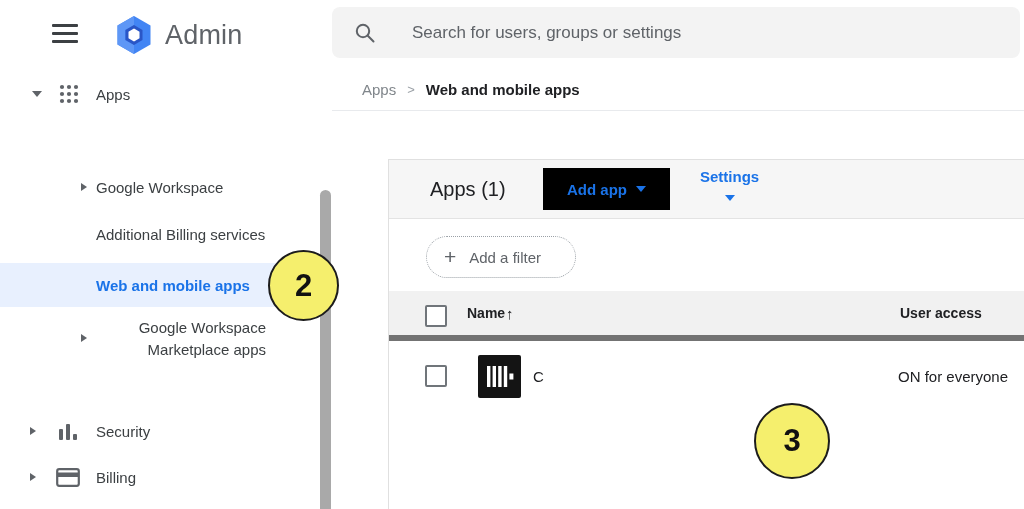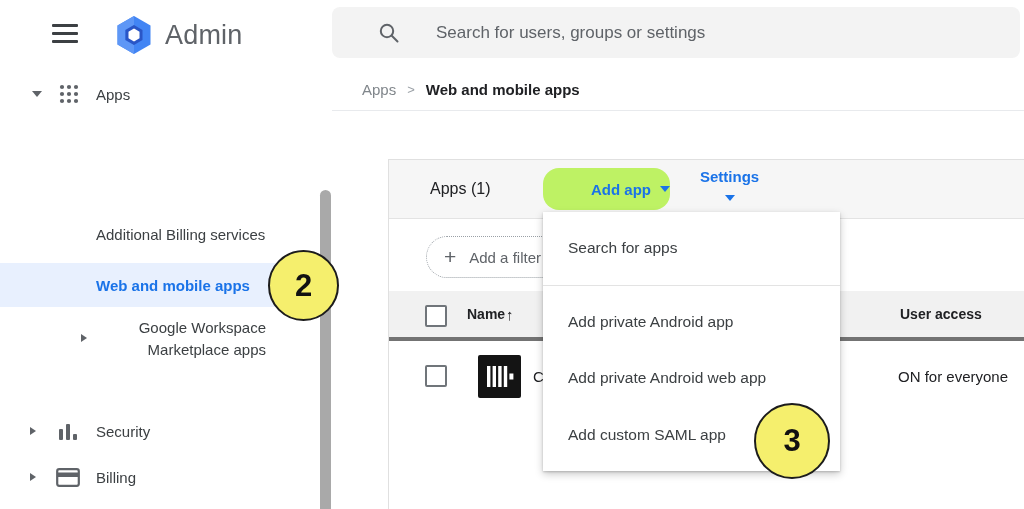--- a/index.html
+++ b/index.html
@@ -8,21 +8,21 @@
   .abs { position:absolute; }
   #stage { position:relative; width:1024px; height:509px; background:#fff; }
 
   
   .hamburger { left:52px; top:24px; width:26px; height:20px; cursor:pointer; }
   .hamburger span { display:block; height:2.6px; background:#3c4043; margin-bottom:5.4px; border-radius:1px; }
   .logo-wrap { left:112px; top:12px; width:120px; height:46px; display:flex; align-items:center; gap:9px; }
   .admin-word { font-size:27px; color:#5f6368; letter-spacing:.2px; }
 
   .searchbar { left:332px; top:7px; width:688px; height:51px; background:#f3f3f3;
-    border-radius:8px; display:flex; align-items:center; padding-left:22px; gap:36px;justify-content:center; }
+    border-radius:8px; display:flex; align-items:center; padding-left:22px; gap:36px; }
   .searchbar input { border:none; outline:none; background:transparent; font-size:17px;
     color:#3c4043; width:560px; font-family:"Liberation Sans",sans-serif; }
   .searchbar input::placeholder { color:#5f6368; opacity:1; }
 
   
   .crumbs { left:362px; top:79px; height:20px; display:flex; align-items:center; gap:11px; font-size:15px; }
   .crumb-parent { color:#80868b; }
   .crumb-sep { color:#9aa0a6; font-size:13px; }
   .crumb-current { color:#202124; font-weight:bold; }
   .hdivider { left:332px; top:110px; width:692px; height:1px; background:#e8eaed; }
@@ -41,35 +41,35 @@
   .two-line { position:absolute; left:96px; top:0; width:170px; font-size:15px;
     color:#3c4043; line-height:21.5px; }
   .scrollbar { left:320px; top:190px; width:11px; height:330px; background:#a9a9a9; border-radius:6px; }
 
   
   .card { left:388px; top:159px; width:636px; height:350px; background:#fff;
     border-left:1px solid #e0e0e0; border-top:1px solid #e0e0e0; }
   .toolbar { left:389px; top:160px; width:635px; height:59px; background:#f6f6f6;
     border-bottom:1px solid #e3e3e3; }
   .toolbar-title { position:absolute; left:41px; top:50%; transform:translateY(-50%);
-    font-size:16px; color:#202124; }
+    font-size:20px; color:#202124; }
   .addapp-btn { position:absolute; left:154px; top:8px; width:127px; height:42px;
-    background:#bef264; display:flex; align-items:center; justify-content:flex-end; gap:9px; cursor:pointer;border-radius:16px; }
+    background:#000000; display:flex; align-items:center; justify-content:center; gap:9px; cursor:pointer; }
   .btn-label { font-size:15px; font-weight:bold; color:#1a73e8; }
   .blue-caret { width:0; height:0; border-left:5.5px solid transparent;
     border-right:5.5px solid transparent; border-top:6px solid #1a73e8; }
   .settings-btn { position:absolute; left:311px; top:8px; height:42px;
     display:flex; align-items:center; gap:10px; cursor:pointer;flex-direction:column; }
 
   .filter-chip { left:426px; top:236px; width:150px; height:42px; border:1.5px dotted #9aa0a6;
     border-radius:21px; display:flex; align-items:center; padding-left:17px; gap:13px; cursor:pointer; }
   .chip-plus { font-size:21px; color:#5f6368; font-weight:400; }
   .chip-label { font-size:15px; color:#5f6368; white-space:nowrap; }
 
-  .thead { left:389px; top:291px; width:635px; height:50px; background:#f1f1f1; border-bottom:4px solid #737373; }
+  .thead { left:389px; top:291px; width:635px; height:50px; background:#f1f1f1; border-bottom:6px solid #737373; }
   .checkbox { position:absolute; width:22px; height:22px; border:2px solid #70757a;
     border-radius:2px; background:#fff; cursor:pointer; }
   .th-name { position:absolute; left:78px; top:50%; transform:translateY(-50%);
     font-size:14px; font-weight:bold; color:#202124; }
   .th-sort { position:absolute; left:117px; top:50%; transform:translateY(-50%);
     font-size:15px; font-weight:bold; color:#202124; }
   .th-access { position:absolute; left:511px; top:50%; transform:translateY(-50%);
     font-size:14px; font-weight:bold; color:#202124; }
 
   .trow { left:389px; top:341px; width:635px; height:69px; background:#fff; }
@@ -146,20 +146,24 @@
           <circle cx="18" cy="11" r="2.1"></circle>
         <circle cx="4" cy="18" r="2.1"></circle>
           <circle cx="11" cy="18" r="2.1"></circle>
           <circle cx="18" cy="18" r="2.1"></circle>
       </svg>
     </span>
     <span class="side-label">Apps</span>
   </div>
 
 
+  <div class="abs side-row" style="top:172px;">
+    <span class="caret-right" style="left:81px; top:11px;"></span>
+    <span class="side-label">Google Workspace</span>
+  </div>
 
   <div class="abs side-row" style="top:219px;">
     <span class="side-label">Additional Billing services</span>
   </div>
 
   <div class="abs hl-row">
     <span class="hl-label">Web and mobile apps</span>
   </div>
 
   <div class="abs side-row" style="top:317px; height:44px;text-align:right;">
@@ -228,24 +232,17 @@
         <rect x="14.6" y="11" width="3.4" height="21" fill="#fff"></rect>
         <rect x="20.2" y="11" width="3.4" height="21" fill="#fff"></rect>
         <rect x="25.8" y="11" width="3.4" height="21" fill="#fff"></rect>
         <rect x="31.4" y="18.5" width="4" height="6" fill="#fff"></rect>
       </svg>
     </span>
     <span class="app-name">C</span>
     <span class="row-access">ON for everyone</span>
   </div>
 
-  <div class="abs dropdown">
-    <div class="dd-item" style="top:16px;">Search for apps</div>
-    <div class="dd-divider"></div>
-    <div class="dd-item" style="top:90px;">Add private Android app</div>
-    <div class="dd-item" style="top:146px;">Add private Android web app</div>
-    <div class="dd-item" style="top:203px;">Add custom SAML app</div>
-  </div>
 
   <div class="abs ann ann2">2</div>
   <div class="abs ann ann3">3</div>
 
 </div>
 
 </body></html>

